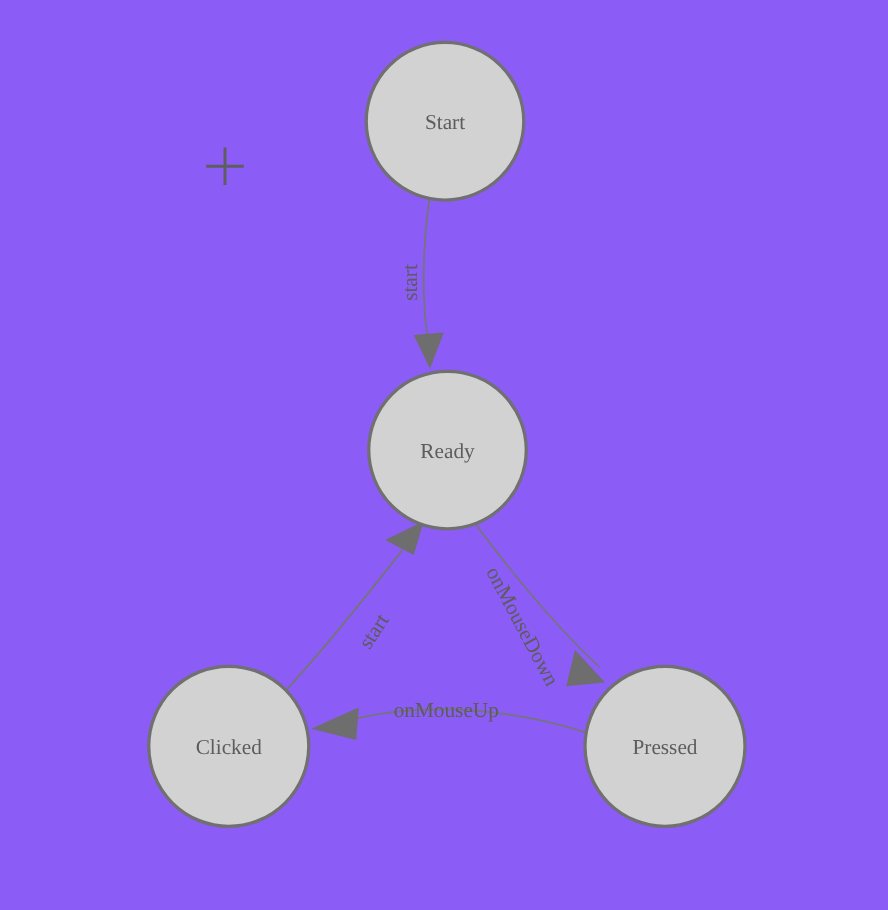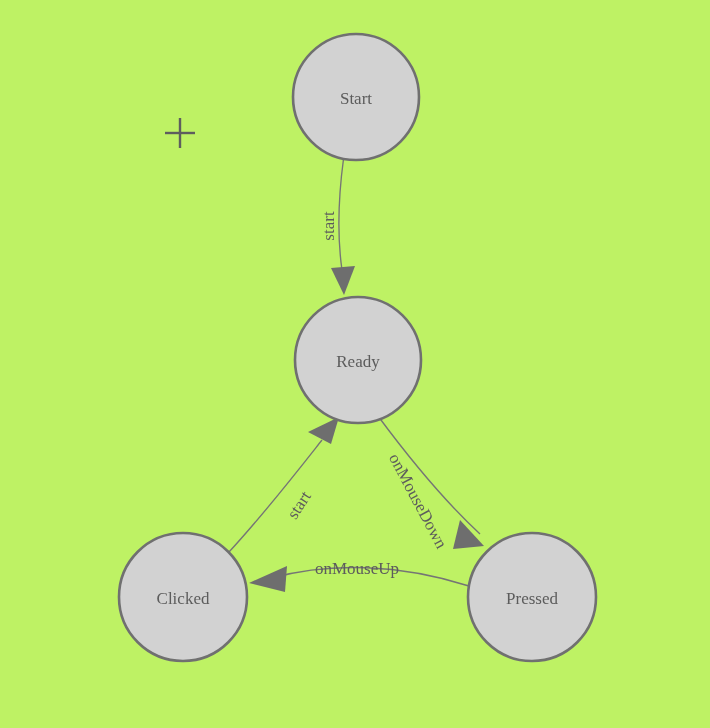--- a/index.html
+++ b/index.html
@@ -10,21 +10,21 @@
   body {
     width: 710px;
     height: 728px;
     overflow: hidden;
     font-family: "Liberation Serif", "DejaVu Serif", serif;
   }
   #canvas {
     position: relative;
     width: 710px;
     height: 728px;
-    background: #bef264;
+    background: #8b5cf6;
   }
   #diagram-svg {
     position: absolute;
     top: 0;
     left: 0;
     width: 710px;
     height: 728px;
   }
   .node-circle {
     fill: #d2d2d2;

